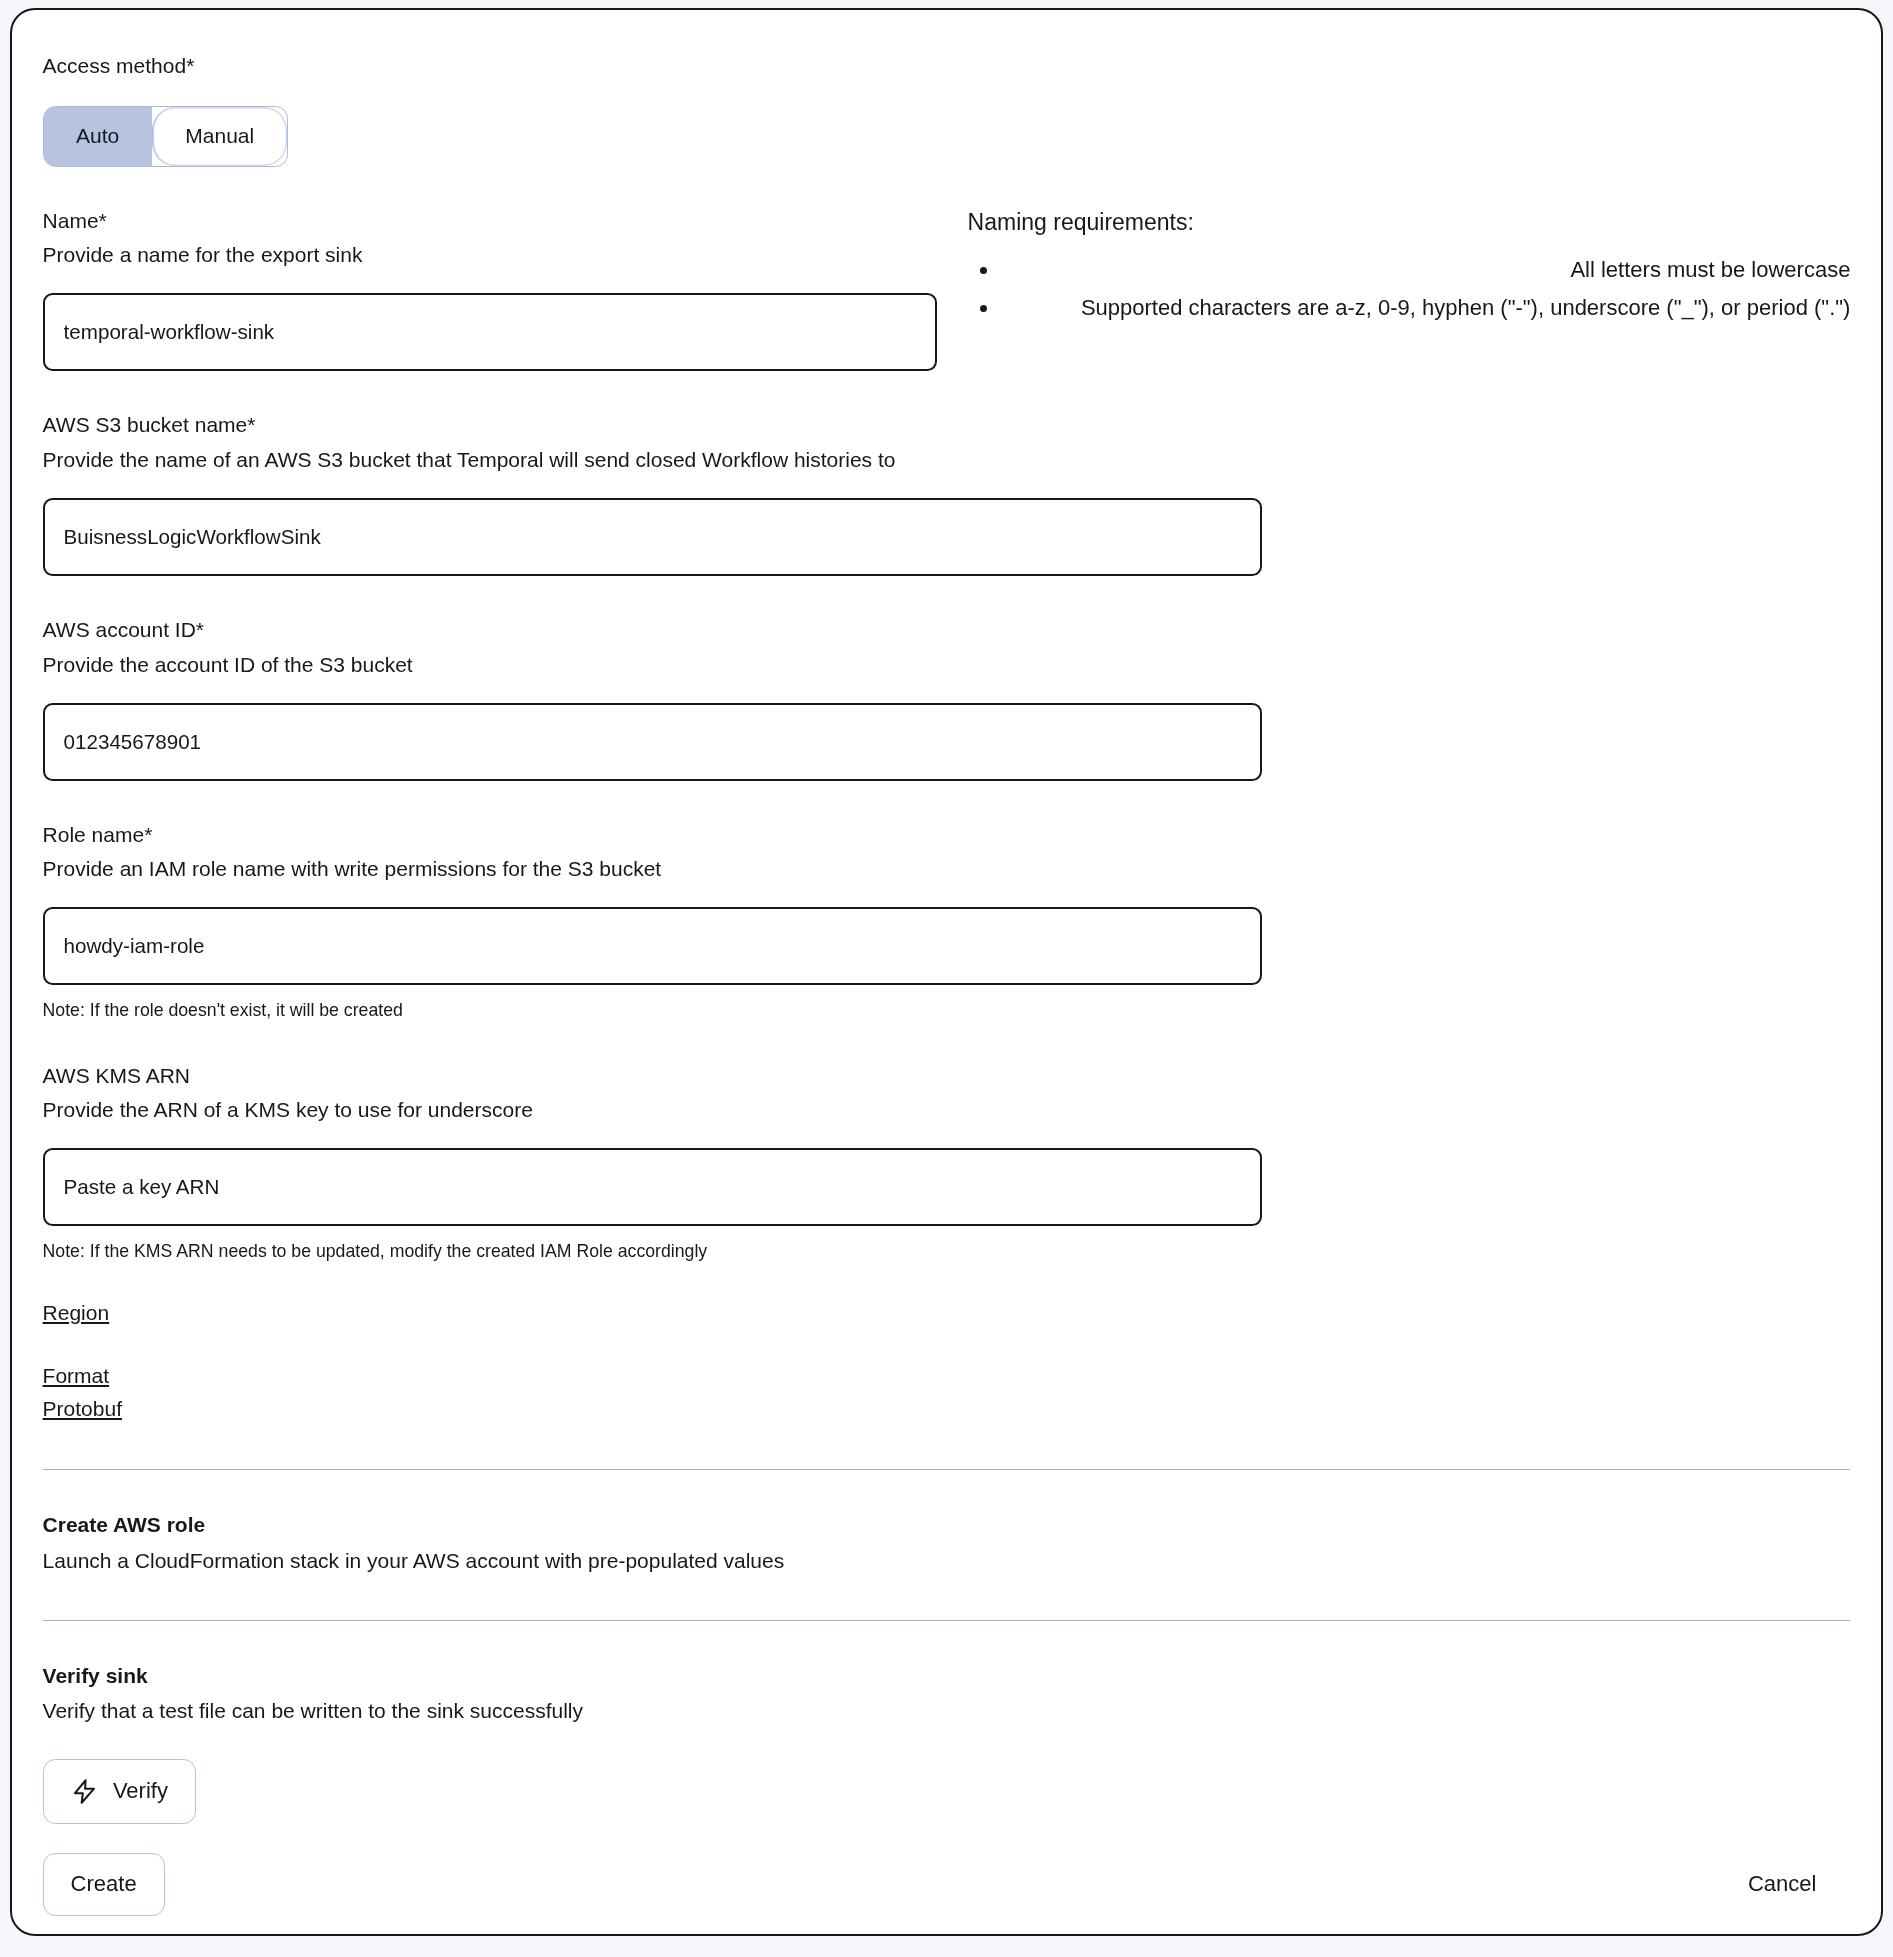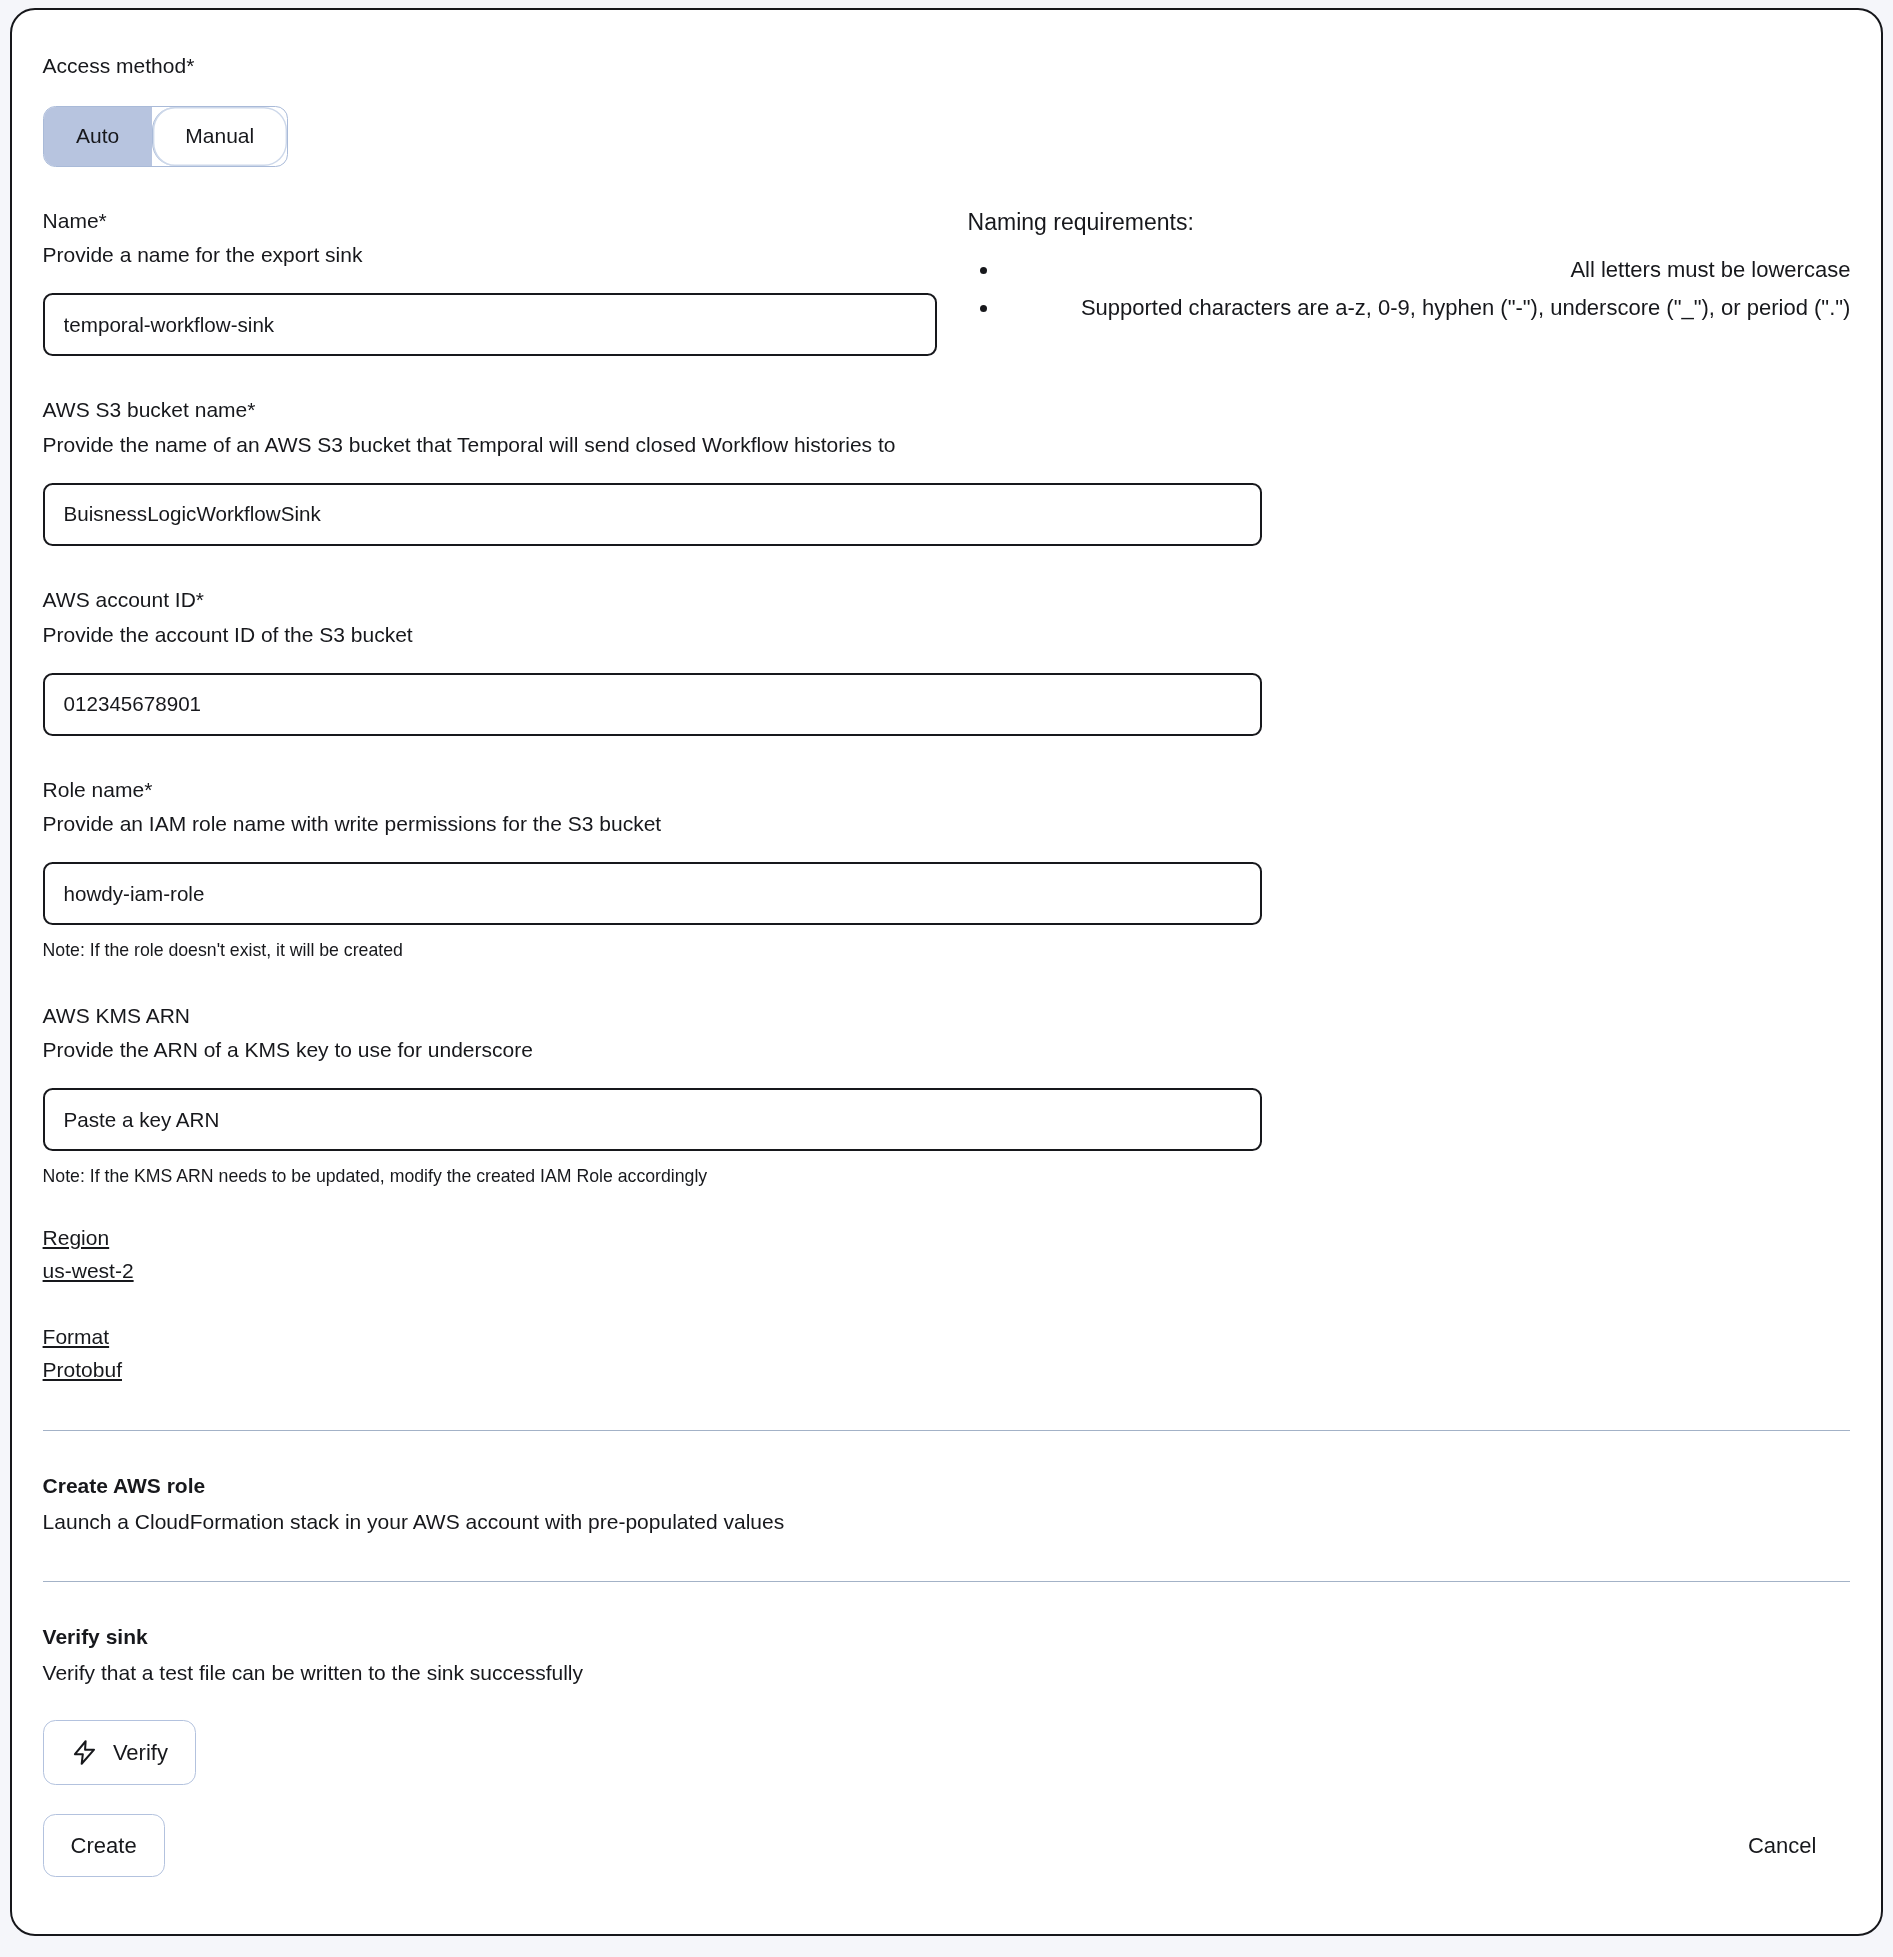--- a/index.html
+++ b/index.html
@@ -44,21 +44,21 @@
   }
   .toggle .seg.active { background: #b7c4df; }
   .toggle .seg + .seg { border-left: 1.4px solid #a9bad8; border-radius: 23px; box-shadow: inset 0 0 0 1.4px #cdd8ea; }
 
   .field { margin-top: 40px; }
   .field:first-child { margin-top: 0; }
 
   .text-input {
     display: block;
     margin-top: 23px;
-    height: 63px;
+    height: 78px;
     width: 1219px;
     border: 2.4px solid #17181c;
     border-radius: 9.6px;
     padding: 0 19px;
     font-family: "Liberation Sans", sans-serif;
     font-size: 20.6px;
     color: #17181c;
     background: #ffffff;
     outline: none;
   }
@@ -154,21 +154,20 @@
 
   <div class="field">
     <div class="label">AWS KMS ARN</div>
     <div class="desc">Provide the ARN of a KMS key to use for underscore</div>
     <input class="text-input" type="text" placeholder="Paste a key ARN" style="">
     <div class="note">Note: If the KMS ARN needs to be updated, modify the created IAM Role accordingly</div>
   </div>
 
   <div class="readonly-field">
     <div class="label">Region</div>
-    <div class="value">us-west-2</div>
   </div>
 
   <div class="readonly-field">
     <div class="label">Format</div>
     <div class="value">Protobuf</div>
   </div>
 
   <hr class="divider">
 
   <div class="section">

